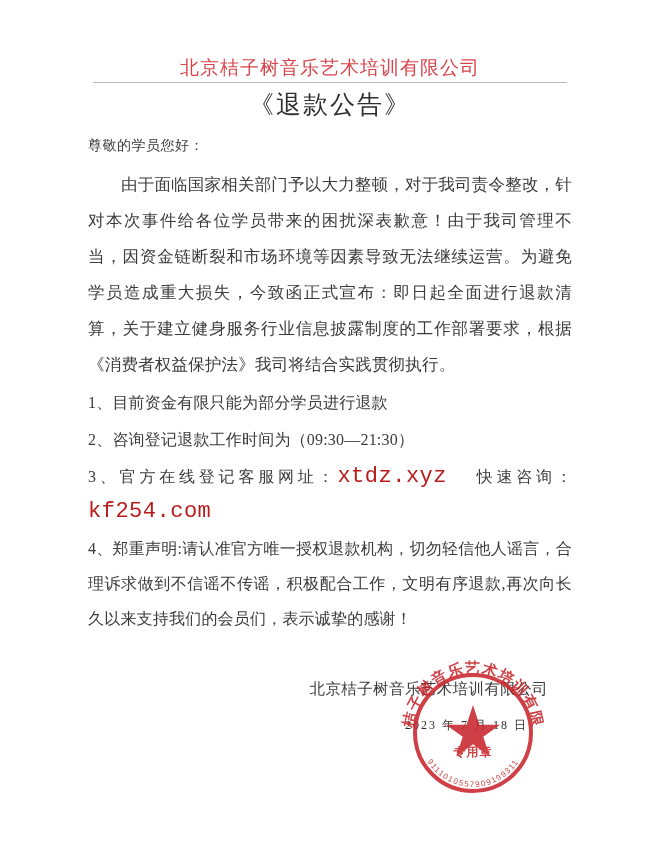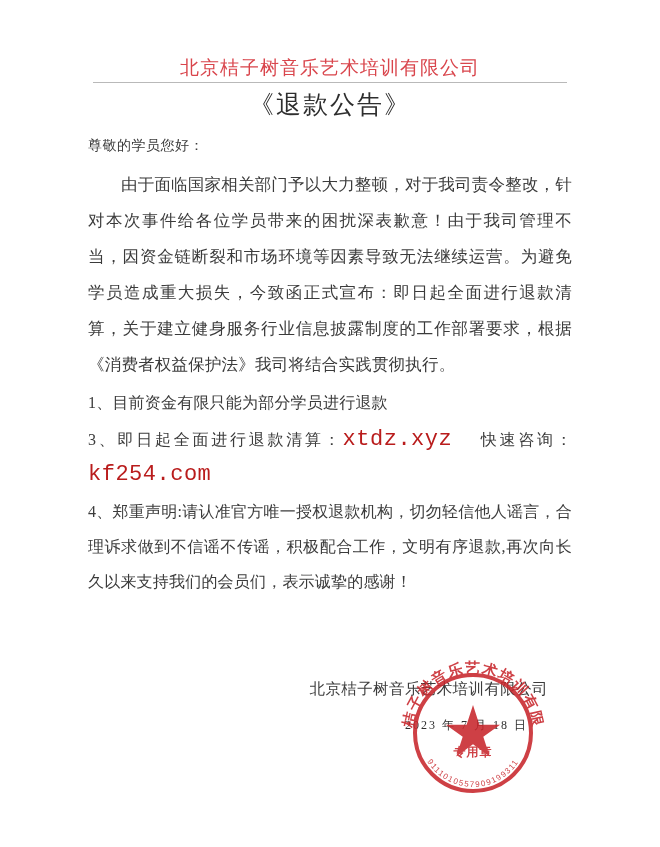--- a/index.html
+++ b/index.html
@@ -147,23 +147,26 @@
 
     <div class="salutation">尊敬的学员您好：</div>
 
     <div class="para">由于面临国家相关部门予以大力整顿，对于我司责令整改，针对本次事件给各位学员带来的困扰深表歉意！由于我司管理不当，因资金链断裂和市场环境等因素导致无法继续运营。为避免学员造成重大损失，今致函正式宣布：即日起全面进行退款清算，关于建立健身服务行业信息披露制度的工作部署要求，根据《消费者权益保护法》我司将结合实践贯彻执行。</div>
 
 
     <div class="list-item">
       <span class="num">1、</span><span>目前资金有限只能为部分学员进行退款</span>
     </div>
 
+    <div class="list-item">
+      <span class="num">2、</span><span>咨询登记退款工作时间为（09:30—21:30）</span>
+    </div>
 
     <div class="list-item">
-      <span class="num">3、</span><span>即日起全面进行退款清算：</span><span class="mono-url">xtdz.xyz</span><span class="gap-wide"></span><span>快速咨询：</span><span class="mono-url">kf254.com</span>
+      <span class="num">3、</span><span>官方在线登记客服网址：</span><span class="mono-url">xtdz.xyz</span><span class="gap-wide"></span><span>快速咨询：</span><span class="mono-url">kf254.com</span>
     </div>
 
     <div class="list-item">
       <span class="num">4、</span><span>郑重声明:请认准官方唯一授权退款机构，切勿轻信他人谣言，合理诉求做到不信谣不传谣，积极配合工作，文明有序退款,再次向长久以来支持我们的会员们，表示诚挚的感谢！</span>
     </div>
   </div>
 
   <div class="sign-block">
     <div class="sign-company">北京桔子树音乐艺术培训有限公司</div>
     <div class="sign-date">2023 年 7 月 18 日</div>

